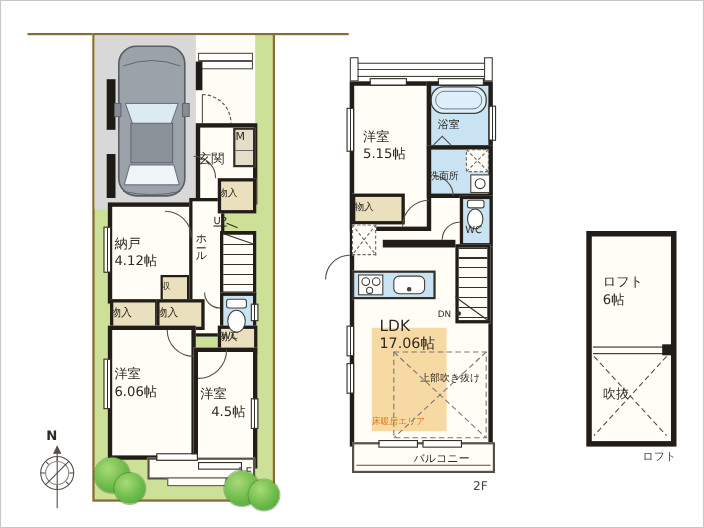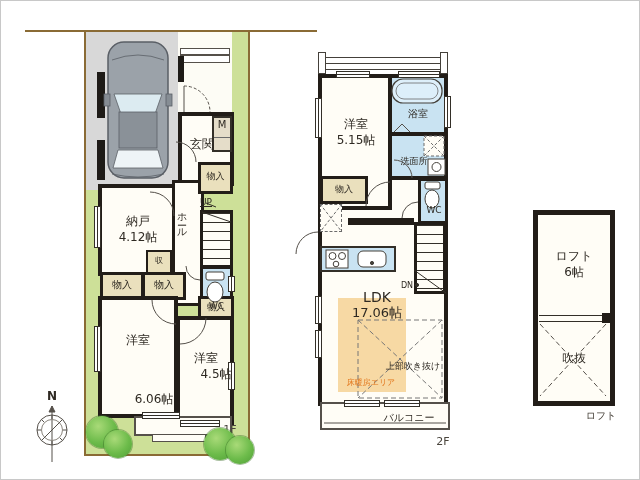--- a/index.html
+++ b/index.html
@@ -3,21 +3,21 @@
 <meta charset="utf-8">
 <style>
   html,body{margin:0;padding:0;background:#fff;}
   #scene{position:relative;width:640px;height:480px;background:#ffffff;overflow:hidden;
          box-shadow:inset 0 0 0 1px #c8c8c8;font-family:"DejaVu Sans","Liberation Sans",sans-serif;}
   .abs{position:absolute;}
   .room{position:absolute;background:#fffdf6;border:4px solid #221d18;box-sizing:border-box;}
   .b3{border-width:3px;} .b2{border-width:2px;}
   .wet{background:#c9e3f2;}
   .beige{background:#eae0bd;}
-  .lbl{position:absolute;color:#2e2922;text-align:center;white-space:nowrap;line-height:1.15;z-index:40;}
+  .lbl{position:absolute;color:#2e2922;text-align:left;white-space:nowrap;line-height:1.15;z-index:40;}
   .fs8{font-size:8px;} .fs9{font-size:9px;} .fs10{font-size:10px;}
   .fs11{font-size:11px;} .fs12{font-size:12px;} .fs13{font-size:13px;} .fs14{font-size:14px;}
   .vert{writing-mode:vertical-rl;letter-spacing:2px;}
   .win{position:absolute;background:#ffffff;border:1px solid #332f28;box-sizing:border-box;z-index:30;}
   .winv{background:linear-gradient(to right,#fff 44%,#332f28 44%,#332f28 56%,#fff 56%);}
   .winh{background:linear-gradient(to bottom,#fff 44%,#332f28 44%,#332f28 56%,#fff 56%);}
   .tree{position:absolute;border-radius:50%;z-index:50;
         background:radial-gradient(circle at 38% 32%,#a9da78 0%,#6cbb4a 55%,#4f9e37 100%);
         box-shadow:0 0 0 1px rgba(60,110,40,.45);}
   .stairs{background-image:repeating-linear-gradient(to bottom,#332f28 0 1px,transparent 1px 9px);}
@@ -69,21 +69,21 @@
   <div class="lbl fs12" style="left:104px;top:231px;width:68px;">4.12帖</div>
   <div class="lbl fs10 vert" style="left:176px;top:206px;">ホール</div>
   <div class="lbl fs9" style="left:194px;top:197px;width:24px;text-decoration:underline;">UP</div>
   <div class="lbl fs9" style="left:198px;top:171px;width:35px;">物入</div>
   <div class="lbl fs8" style="left:147px;top:256px;width:24px;">収</div>
   <div class="lbl fs9" style="left:201px;top:301px;width:31px;">WC</div>
   <div class="lbl fs10" style="left:100px;top:279px;width:44px;">物入</div>
   <div class="lbl fs10" style="left:142px;top:279px;width:44px;">物入</div>
   <div class="lbl fs9" style="left:198px;top:302px;width:36px;">物入</div>
   <div class="lbl fs12" style="left:104px;top:334px;width:68px;">洋室</div>
-  <div class="lbl fs12" style="left:120px;top:350px;width:68px;margin-top:43px;">6.06帖</div>
+  <div class="lbl fs12" style="left:104px;top:350px;width:68px;">6.06帖</div>
   <div class="lbl fs12" style="left:182px;top:352px;width:48px;">洋室</div>
   <div class="lbl fs12" style="left:192px;top:368px;width:48px;">4.5帖</div>
   <div class="lbl fs11" style="left:216px;top:424px;width:28px;color:#4a453d;">1F</div>
 
   <div class="tree" style="left:86px;top:416px;width:32px;height:32px;"></div>
   <div class="tree" style="left:104px;top:430px;width:28px;height:28px;"></div>
   <div class="tree" style="left:204px;top:428px;width:32px;height:32px;"></div>
   <div class="tree" style="left:226px;top:436px;width:28px;height:28px;"></div>
 
   <div class="abs" style="left:318px;top:52px;width:8px;height:22px;background:#fff;border:1px solid #44403a;box-sizing:border-box;"></div>
@@ -116,21 +116,21 @@
   <div class="lbl fs12" style="left:330px;top:118px;width:52px;">洋室</div>
   <div class="lbl fs12" style="left:330px;top:134px;width:52px;">5.15帖</div>
   <div class="lbl fs10" style="left:398px;top:108px;width:40px;">浴室</div>
   <div class="lbl fs9" style="left:390px;top:156px;width:48px;">洗面所</div>
   <div class="lbl fs9" style="left:322px;top:184px;width:44px;">物入</div>
   <div class="lbl fs9" style="left:423px;top:205px;width:22px;">WC</div>
   <div class="lbl fs8" style="left:398px;top:281px;width:18px;">DN</div>
   <div class="lbl fs14" style="left:345px;top:289px;width:64px;">LDK</div>
   <div class="lbl fs13" style="left:345px;top:306px;width:64px;">17.06帖</div>
   <div class="lbl fs8" style="left:338px;top:378px;width:66px;color:#e2761c;">床暖房エリア</div>
-  <div class="lbl fs9" style="left:382px;top:361px;width:62px;">上部吹き抜け</div>
+  <div class="lbl fs9" style="left:382px;top:339px;width:62px;">上部吹き抜け</div>
   <div class="lbl fs10" style="left:376px;top:412px;width:66px;">バルコニー</div>
   <div class="lbl fs11" style="left:430px;top:436px;width:26px;color:#4a453d;">2F</div>
 
   <div class="abs" style="left:533px;top:210px;width:82px;height:196px;background:#fffdf6;border:5px solid #221d18;box-sizing:border-box;"></div>
   <div class="abs" style="left:539px;top:315px;width:70px;height:7px;border-top:1px solid #332f28;border-bottom:1px solid #332f28;box-sizing:border-box;z-index:22;"></div>
   <div class="abs" style="left:602px;top:313px;width:10px;height:10px;background:#221d18;z-index:23;"></div>
   <div class="lbl fs12" style="left:548px;top:250px;width:52px;">ロフト</div>
   <div class="lbl fs12" style="left:548px;top:266px;width:52px;">6帖</div>
   <div class="lbl fs12" style="left:548px;top:352px;width:52px;">吹抜</div>
   <div class="lbl fs10" style="left:584px;top:410px;width:34px;color:#4a453d;">ロフト</div>

